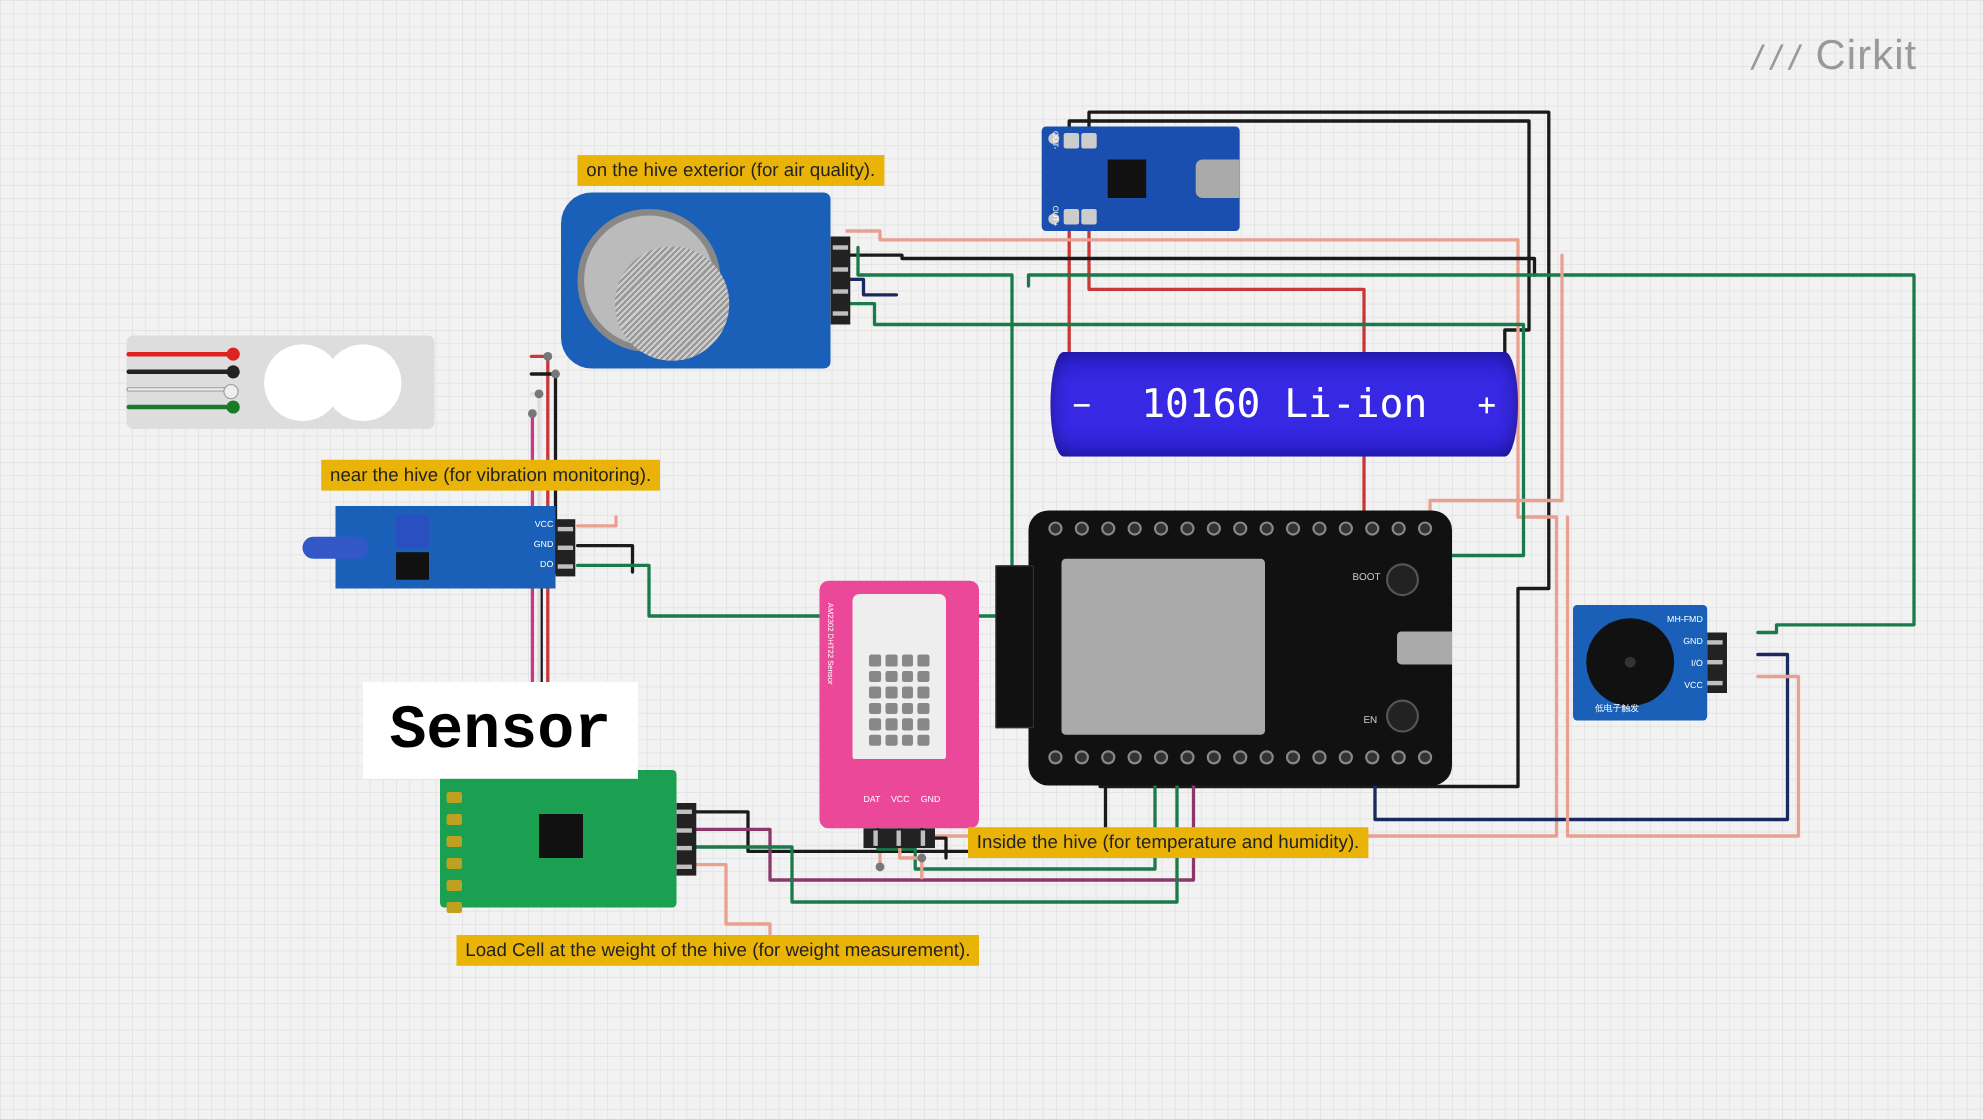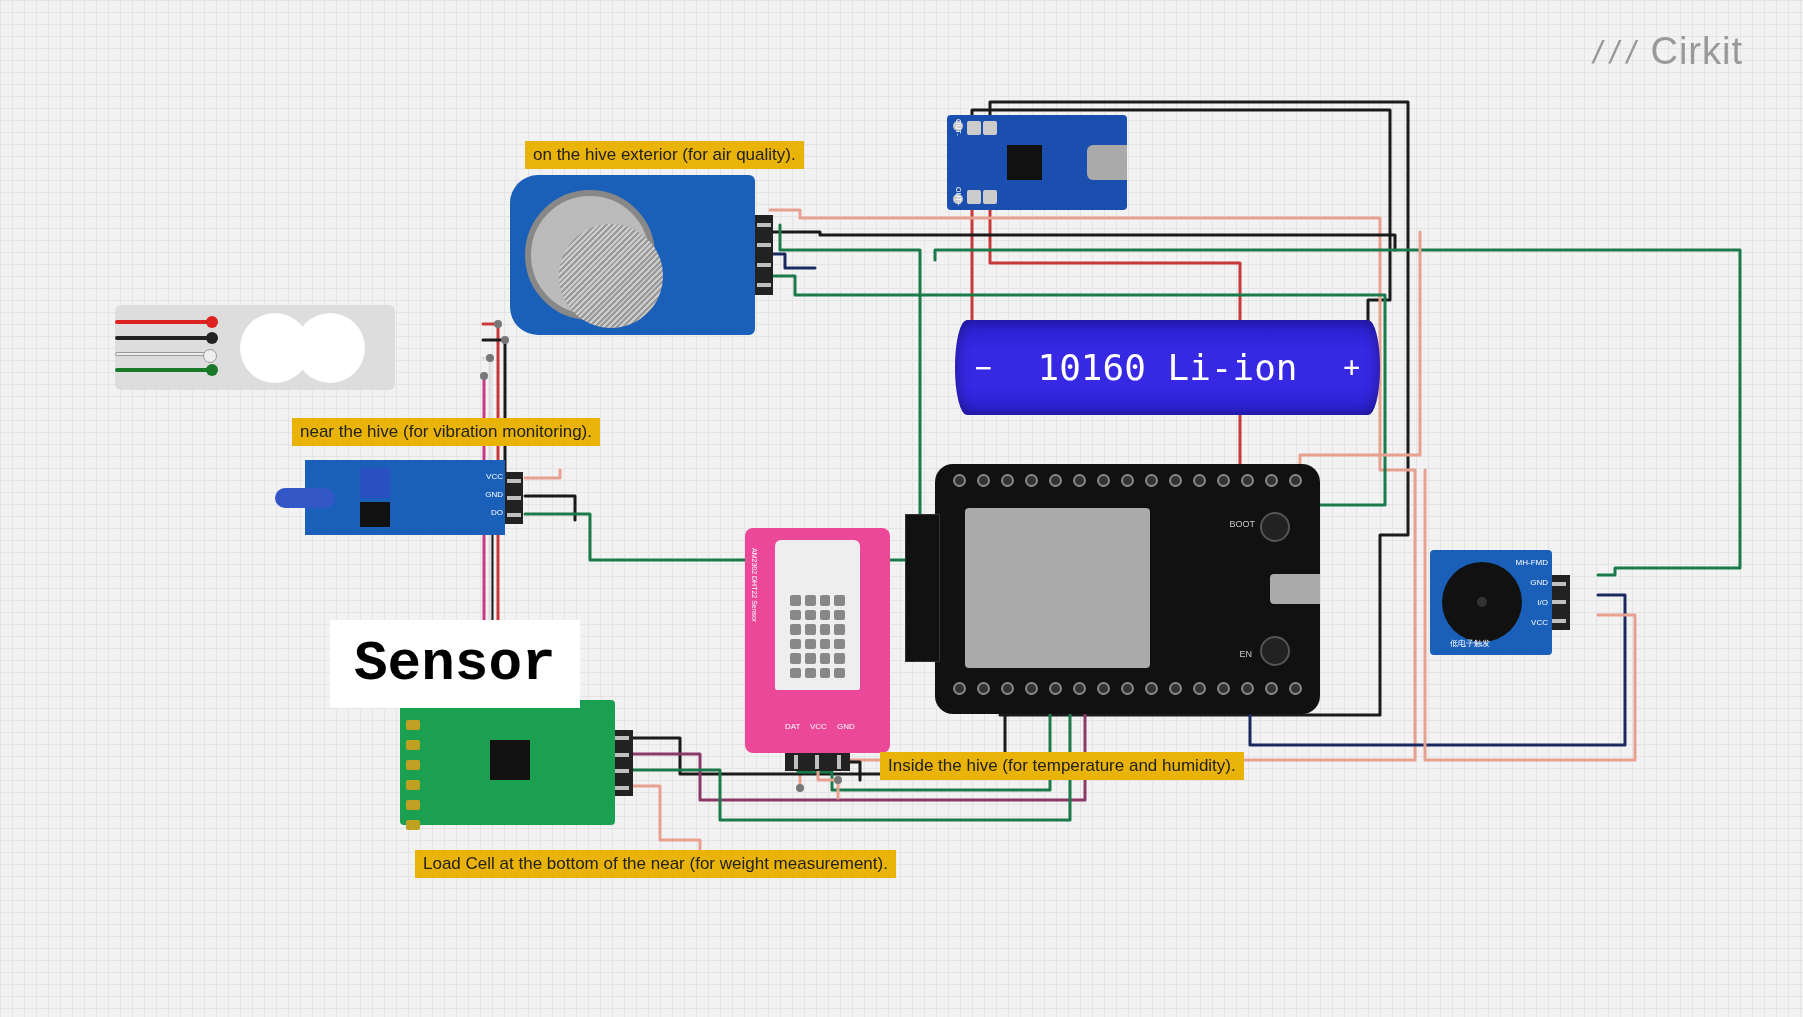--- a/index.html
+++ b/index.html
@@ -290,21 +290,21 @@
 
 <div class="watermark">
   <span class="watermark-icon">///</span>
   <span class="watermark-text1">Cirkit</span>
 </div>
 
 <div class="annotation" style="left:525px; top:141px;">on the hive exterior (for air quality).</div>
 <div class="annotation" style="left:292px; top:418px;">near the hive (for vibration monitoring).</div>
 <div class="beehive-label">Sensor</div>
 <div class="annotation" style="left:880px; top:752px;">Inside the hive (for temperature and humidity).</div>
-<div class="annotation" style="left:415px; top:850px;">Load Cell at the bottom of the near (for weight measurement).</div>
+<div class="annotation" style="left:415px; top:850px;">Load Cell at the weight of the hive (for weight measurement).</div>
 
 <svg class="wires">
 
   <polyline class="w-red" points="972,203 972,245 972,336"></polyline>
   <polyline class="w-black" points="972,125 972,110 1390,110 1390,300 1368,300 1368,336"></polyline>
 
   <polyline class="w-red" points="990,203 990,263 1240,263 1240,470 1225,470 1225,690"></polyline>
   <polyline class="w-black" points="990,125 990,102 1408,102 1408,535 1380,535 1380,715 1000,715"></polyline>
 
   <polyline class="w-salmon" points="770,210 800,210 800,218 1380,218 1380,470 1415,470 1415,760 800,760 800,788"></polyline>

